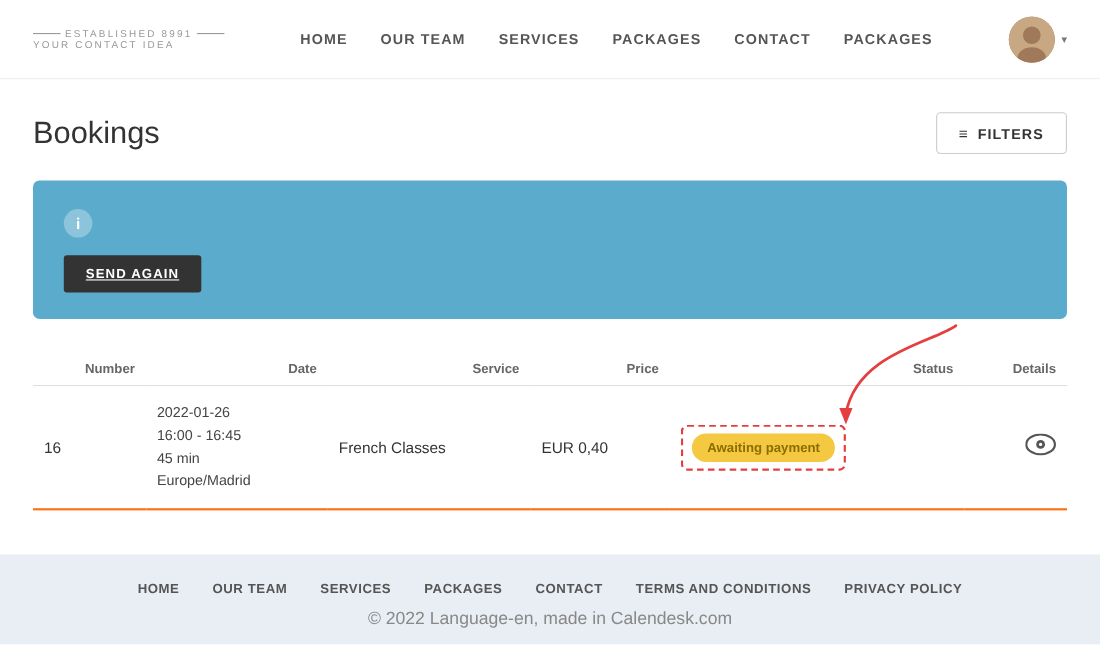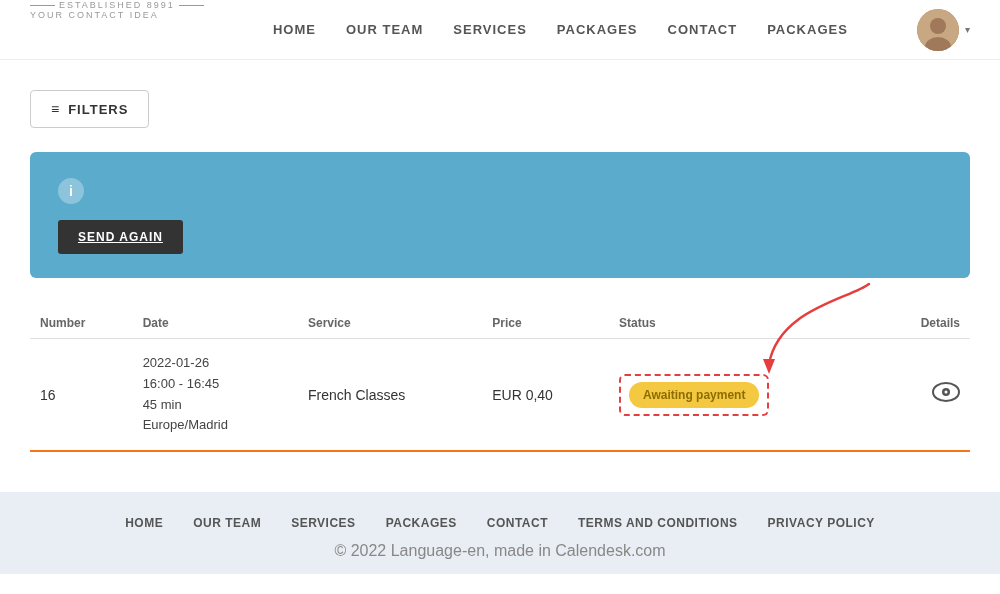--- a/index.html
+++ b/index.html
@@ -1,22 +1,23 @@
 <!DOCTYPE html>
 <html><head>
   <meta charset="utf-8">
   <style>
     * { margin: 0; padding: 0; box-sizing: border-box; }
     body { font-family: Arial, sans-serif; background: #fff; color: #333; font-size: 14px; }
 
     
     .header {
       display: flex;
+      align-items: center;
       padding: 0 30px;
-      height: 60px;
+      height: 72px;
       border-bottom: 1px solid #eee;
       background: #fff;
     }
     .logo-area {
       display: flex;
       flex-direction: column;
       min-width: 140px;
     }
     .logo-established {
       font-size: 9px;
@@ -172,21 +173,21 @@
       width: fit-content;
       text-decoration: underline;
     }
 
     
     .bookings-table {
       width: 100%;
       border-collapse: collapse;
     }
     .bookings-table th {
-      text-align: left;
+      text-align: right;
       font-size: 12px;
       color: #666;
       font-weight: 600;
       padding: 8px 10px;
       border-bottom: 1px solid #e0e0e0;
     }
     .bookings-table td {
       padding: 14px 10px;
       border-bottom: 2px solid #f97316;
       vertical-align: middle;
@@ -278,20 +279,21 @@
           <ellipse cx="21" cy="38" rx="13" ry="10" fill="#a0785a"></ellipse>
         </svg>
       </div>
     </div>
     <span class="chevron-down">▾</span>
   </div>
 </header>
 
 <main class="main">
   <div class="page-header">
+    <h1 class="page-title">Bookings</h1>
     <button class="filters-btn">
       <span class="filters-icon">≡</span>
       <span>FILTERS</span>
     </button>
   </div>
 
   <div class="info-banner">
     <div class="info-banner-row">
       <div class="info-icon">i</div>
     </div>

